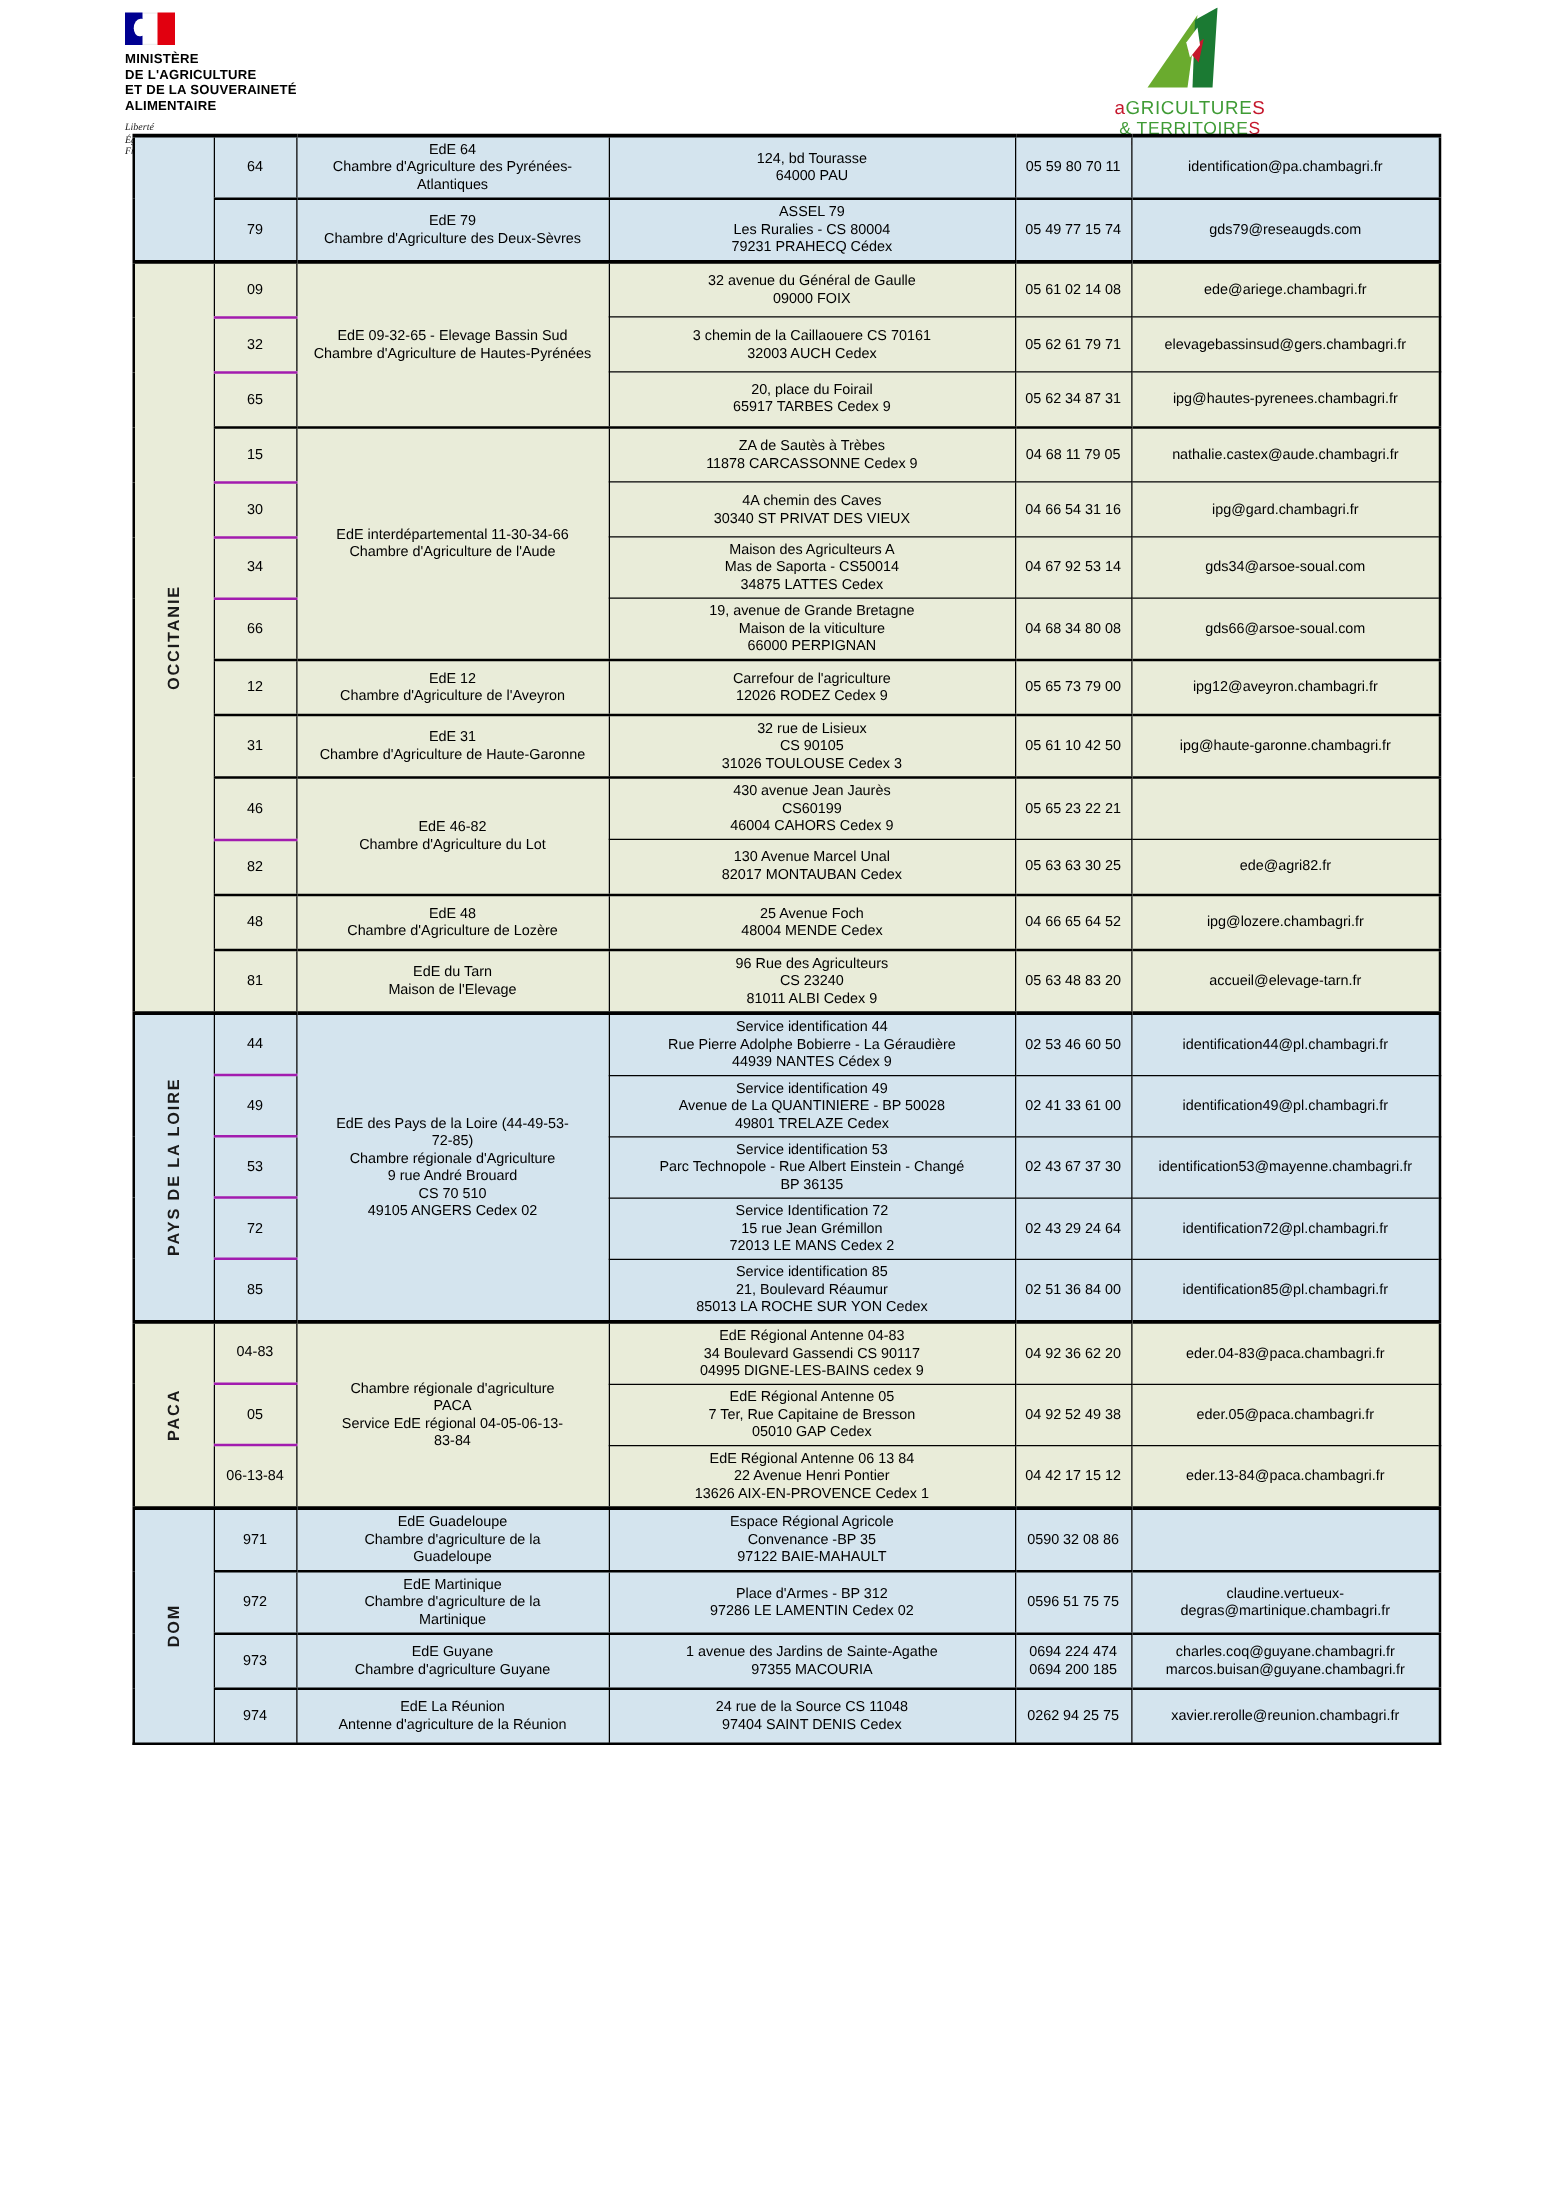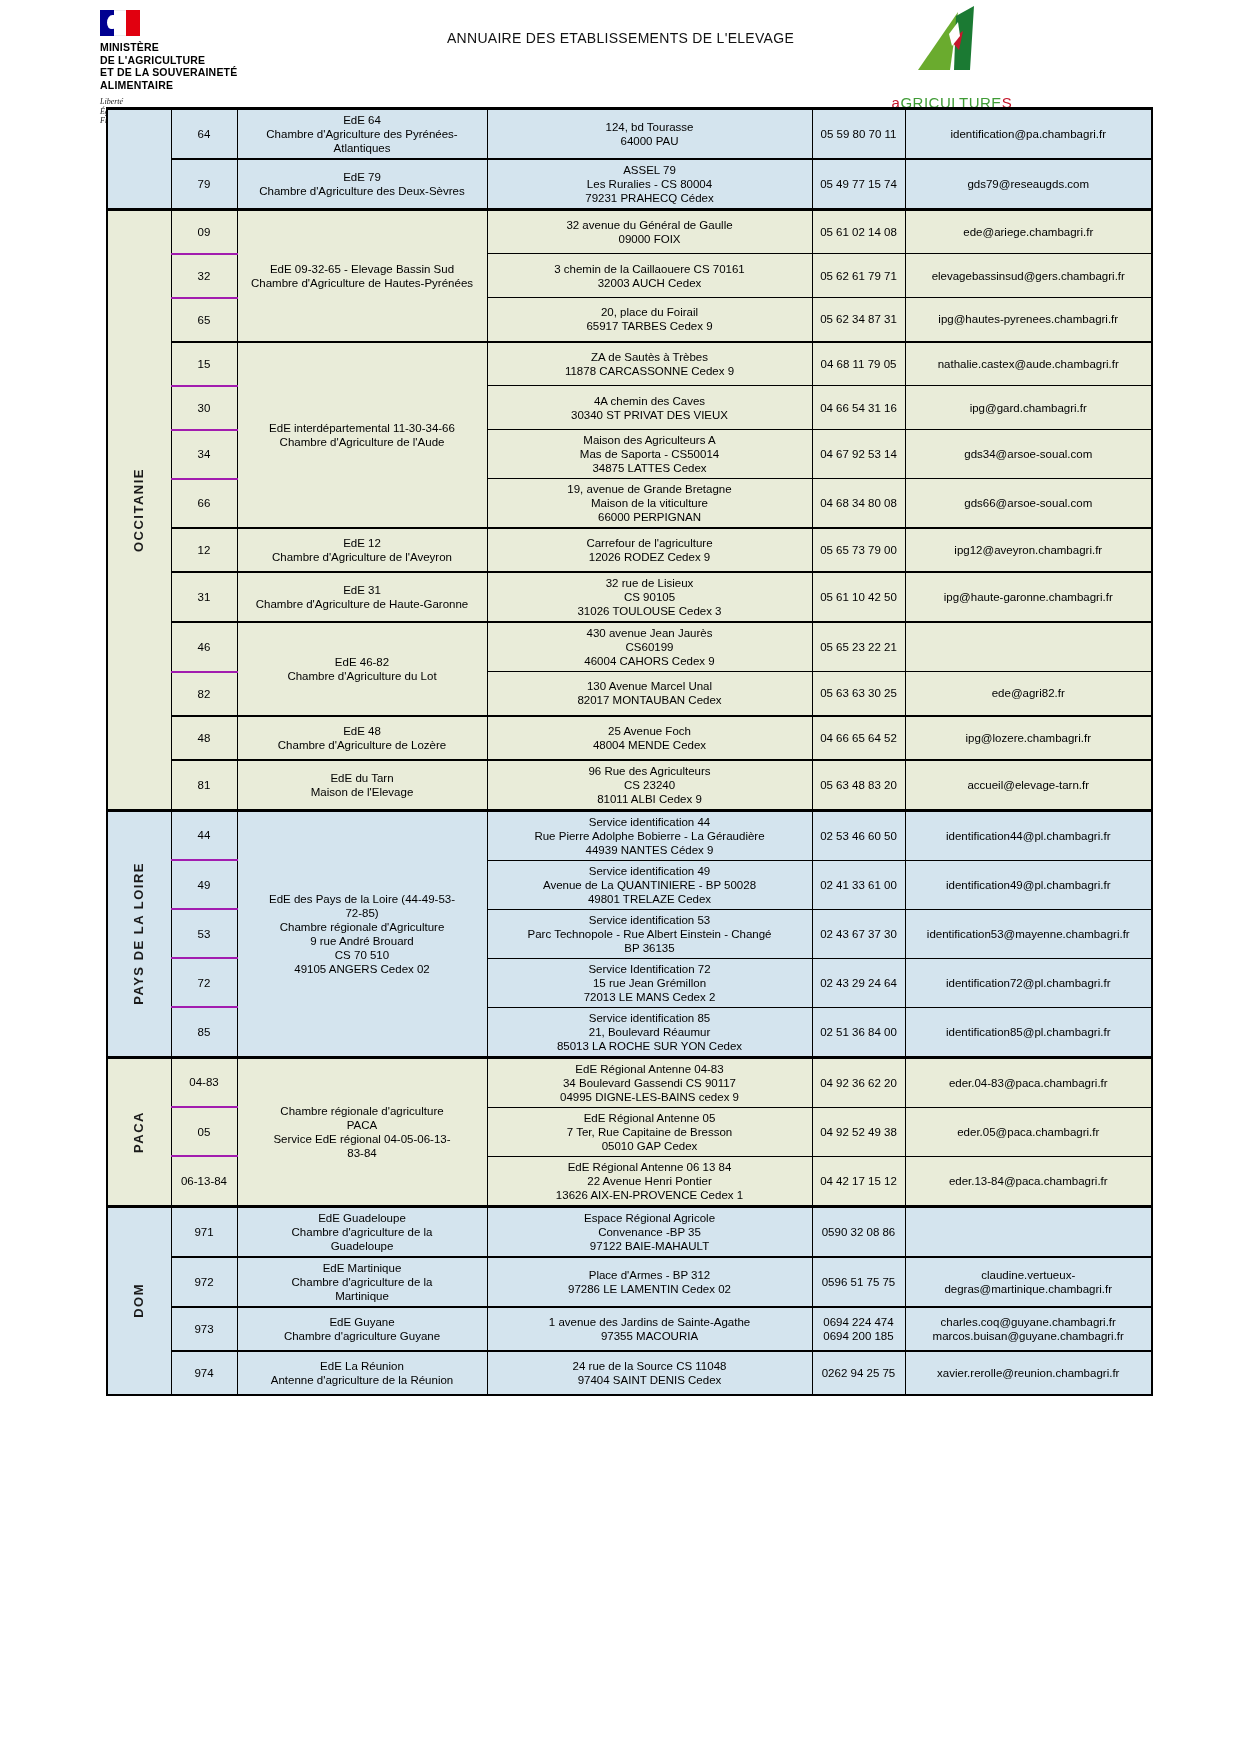--- a/index.html
+++ b/index.html
@@ -15,21 +15,21 @@
   .ministry .flag .b:after{content:"";position:absolute;right:-3px;top:5px;width:10px;height:14px;
         background:#fff;border-radius:60% 40% 50% 50%;}
   .ministry .mlines{font-weight:bold;font-size:10.5px;line-height:12.5px;letter-spacing:.2px;}
   .ministry .motto{margin-top:6px;font-family:"Liberation Serif",serif;font-style:italic;
         font-size:8px;line-height:9.5px;color:#222;}
   .doc-title{position:absolute;left:0;top:30px;width:100%;text-align:center;
         font-size:14px;letter-spacing:.3px;color:#111;}
 
   .agri-logo{position:absolute;left:862px;top:6px;width:180px;text-align:center;}
   .agri-logo svg{display:block;margin:0 auto;}
-  .agri-logo .l1{font-size:15px;letter-spacing:.5px;line-height:16px;margin-top:17px;}
+  .agri-logo .l1{font-size:15px;letter-spacing:.5px;line-height:16px;margin-top:1px;}
   .agri-logo .l2{font-size:14px;letter-spacing:.5px;line-height:15px;}
   .agri-green{color:#3f9b35;}
   .agri-red{color:#c5172c;}
   .agri-underline{height:3px;background:#c5172c;width:152px;margin:3px auto 0;}
 
   
   table.dir{position:absolute;left:106px;top:107px;width:1045px;border-collapse:collapse;
         table-layout:fixed;border:2px solid #000;}
   table.dir td{border:1px solid #000;text-align:center;vertical-align:middle;
         font-size:11.5px;line-height:14px;padding:3px 4px;word-wrap:break-word;overflow-wrap:break-word;}
@@ -63,21 +63,20 @@
       <div>ET DE LA SOUVERAINETÉ</div>
       <div>ALIMENTAIRE</div>
     </div>
     <div class="motto">
       <div>Liberté</div>
       <div>Égalité</div>
       <div>Fraternité</div>
     </div>
   </div>
 
-  <div class="doc-title">ANNUAIRE DES ETABLISSEMENTS DE L'ELEVAGE</div>
 
   <div class="agri-logo">
     <svg width="104" height="72" viewBox="0 0 104 72">
       <polygon points="18,64 58,6 50,64" fill="#6aab2e"></polygon>
       <polygon points="56,10 74,0 70,64 54,64" fill="#1b7a33"></polygon>
       <polygon points="50,34 63,25 59,44" fill="#c5172c"></polygon>
       <polygon points="49,28 58,16 60,30 52,40" fill="#ffffff"></polygon>
     </svg>
     <div class="l1"><span class="agri-red">a</span><span class="agri-green">GRICULTURE</span><span class="agri-red">S</span></div>
     <div class="l2"><span class="agri-green">&amp; </span><span class="agri-green">TERRITOIRE</span><span class="agri-red">S</span></div>

